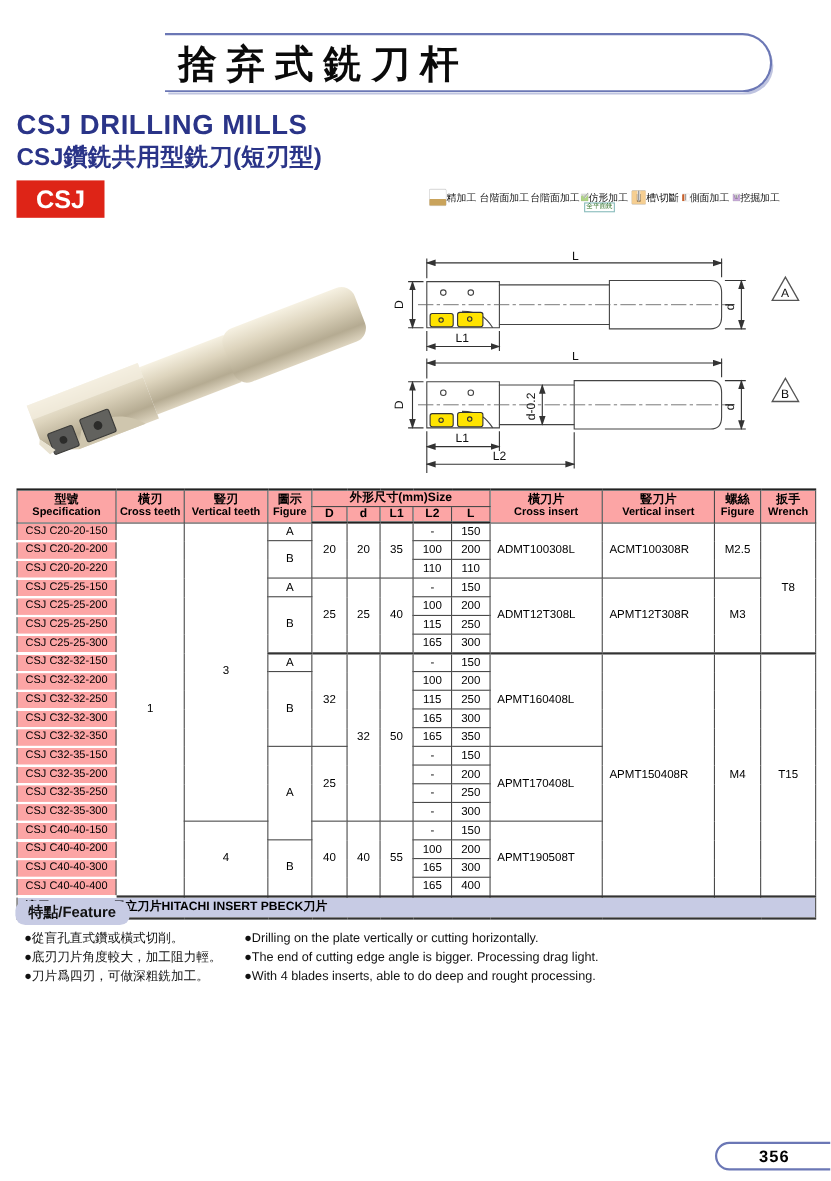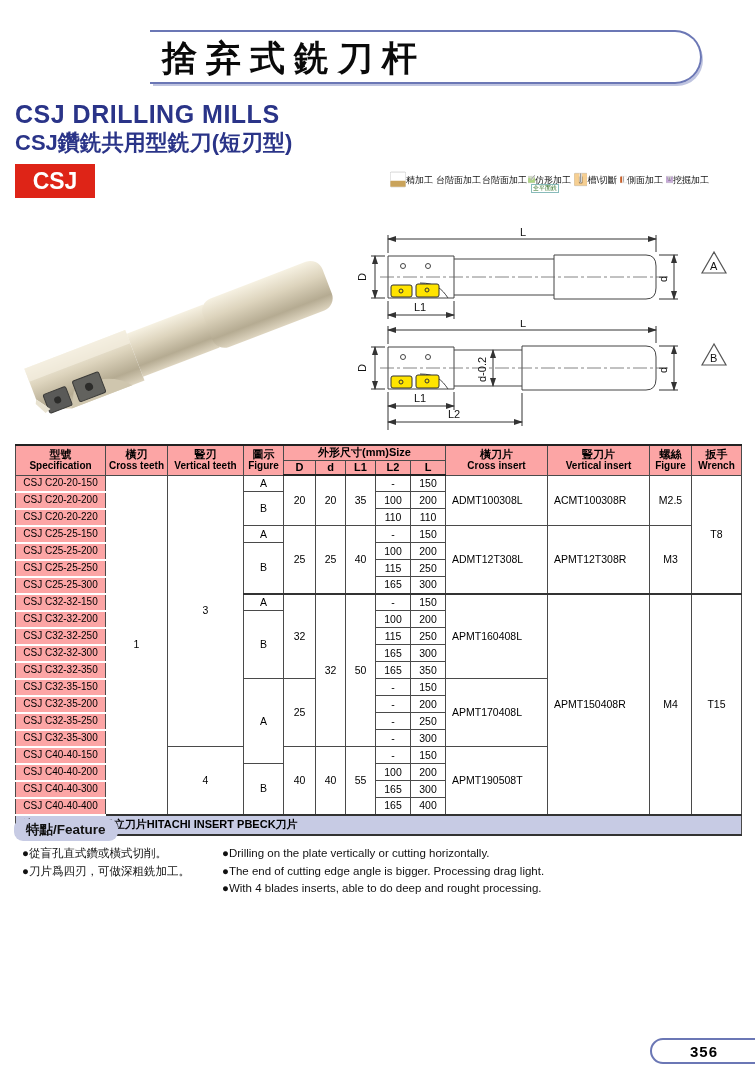--- a/index.html
+++ b/index.html
@@ -460,20 +460,21 @@
     <tfoot>
       <tr>
         <td colspan="13">適用SUITABLE:日立刀片HITACHI INSERT  PBECK刀片</td>
       </tr>
     </tfoot>
   </table>
 
   <div class="feat-badge">特點/Feature</div>
   <div class="feat-col feat-zh">
     <div>●從盲孔直式鑽或橫式切削。</div>
+    <div>●底刃刀片角度較大，加工阻力輕。</div>
     <div>●刀片爲四刃，可做深粗銑加工。</div>
   </div>
   <div class="feat-col feat-en">
     <div>●Drilling on the plate vertically or cutting horizontally.</div>
     <div>●The end of cutting edge angle is bigger. Processing drag light.</div>
     <div>●With 4 blades inserts, able to do deep and rought processing.</div>
   </div>
 
   <div class="page-pill">
     <span class="page-num">356</span>

